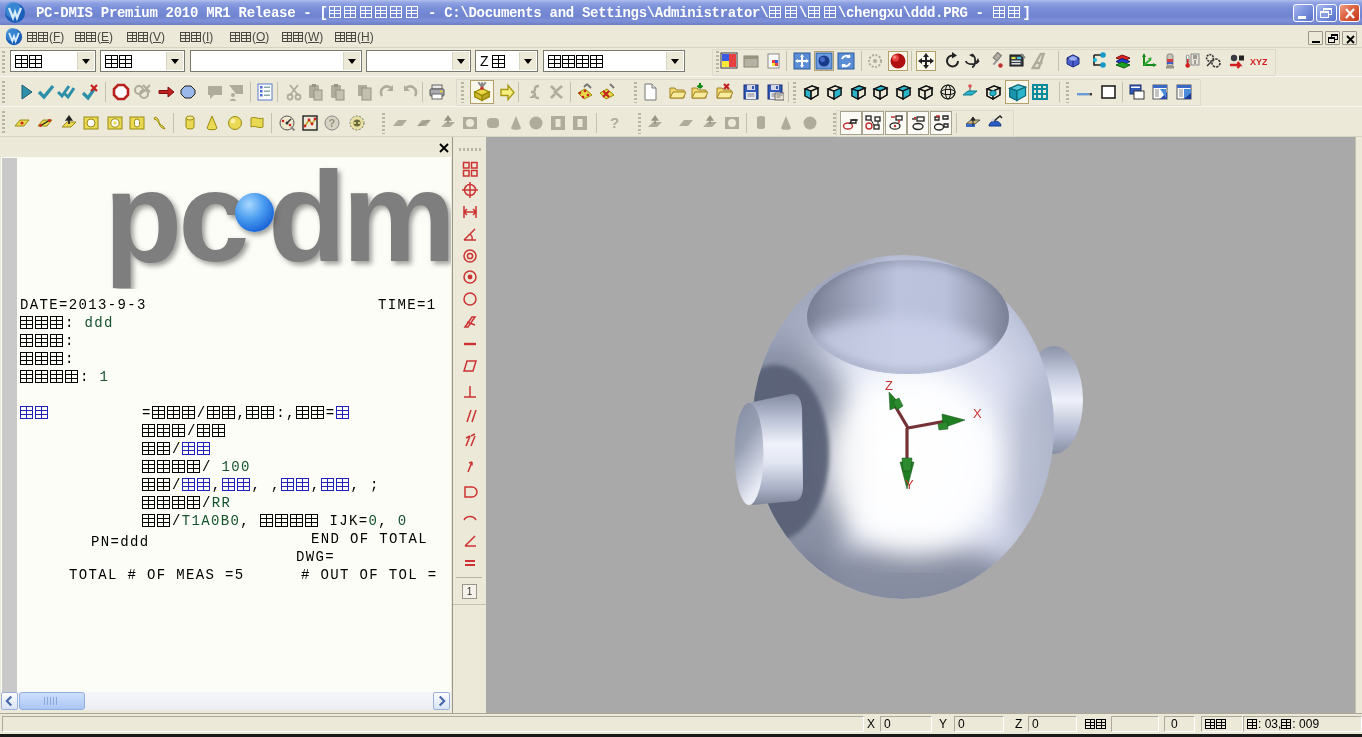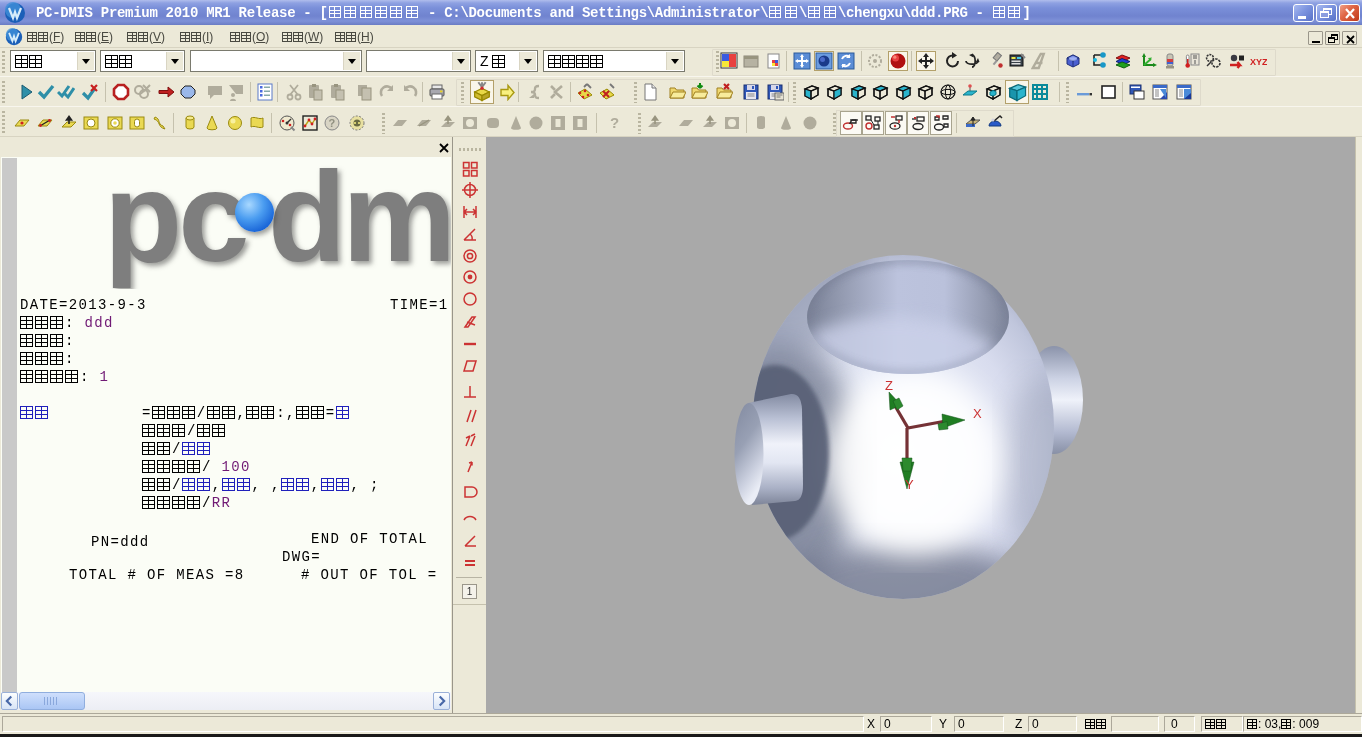--- a/index.html
+++ b/index.html
@@ -860,38 +860,39 @@
 <div class="abs" style="left:104px;top:143px;width:347px;height:146px;overflow:hidden">
 <div style="position:absolute;left:0;top:0;font-size:128px;font-weight:bold;color:#7e7e7e;
 font-family:'Liberation Sans',sans-serif;letter-spacing:-4px;text-shadow:3px 3px 5px rgba(60,60,60,0.5)">pc</div>
 <div style="position:absolute;left:164px;top:0;font-size:128px;font-weight:bold;color:#7e7e7e;
 font-family:'Liberation Sans',sans-serif;letter-spacing:-4px;text-shadow:3px 3px 5px rgba(60,60,60,0.5)">dm</div>
 <div style="position:absolute;left:131px;top:50px;width:39px;height:39px;border-radius:50%;
 background:radial-gradient(circle at 36% 30%,#a8d8ff 0%,#4a9cf0 40%,#1a66d8 75%,#0c48ae 100%);
 box-shadow:2px 3px 5px rgba(60,60,60,0.5)"></div>
 </div>
 <style>.et{font-family:'Liberation Mono',monospace;font-size:14px;letter-spacing:1.35px;
-color:#000;white-space:nowrap} .et b{font-weight:normal;color:#701a75} .et .cj{margin-right:2px}</style>
+color:#000;white-space:nowrap} .et b{font-weight:normal;color:#14532d} .et .cj{margin-right:2px}</style>
 <div class="abs et" style="left:20px;top:297px">DATE=2013-9-3</div>
-<div class="abs et" style="left:390px;top:297px">TIME=1</div>
+<div class="abs et" style="left:378px;top:297px">TIME=1</div>
 <div class="abs et" style="left:20px;top:315px"><i class="cj c14"></i><i class="cj c14"></i><i class="cj c14"></i>: <b>ddd</b></div>
 <div class="abs et" style="left:20px;top:333px"><i class="cj c14"></i><i class="cj c14"></i><i class="cj c14"></i>:</div>
 <div class="abs et" style="left:20px;top:351px"><i class="cj c14"></i><i class="cj c14"></i><i class="cj c14"></i>:</div>
 <div class="abs et" style="left:20px;top:369px"><i class="cj c14"></i><i class="cj c14"></i><i class="cj c14"></i><i class="cj c14"></i>: <b>1</b></div>
 <div class="abs et" style="left:20px;top:405px"><b><i class="cj c14 bl"></i><i class="cj c14 bl"></i></b></div>
 <div class="abs et" style="left:142px;top:405px">=<i class="cj c14"></i><i class="cj c14"></i><i class="cj c14"></i>/<i class="cj c14"></i><i class="cj c14"></i>,<i class="cj c14"></i><i class="cj c14"></i>:,<i class="cj c14"></i><i class="cj c14"></i>=<b><i class="cj c14 bl"></i></b></div>
 <div class="abs et" style="left:142px;top:423px"><i class="cj c14"></i><i class="cj c14"></i><i class="cj c14"></i>/<i class="cj c14"></i><i class="cj c14"></i></div>
 <div class="abs et" style="left:142px;top:441px"><i class="cj c14"></i><i class="cj c14"></i>/<b><i class="cj c14 bl"></i><i class="cj c14 bl"></i></b></div>
 <div class="abs et" style="left:142px;top:459px"><i class="cj c14"></i><i class="cj c14"></i><i class="cj c14"></i><i class="cj c14"></i>/ <b>100</b></div>
 <div class="abs et" style="left:142px;top:477px"><i class="cj c14"></i><i class="cj c14"></i>/<b><i class="cj c14 bl"></i><i class="cj c14 bl"></i></b>,<b><i class="cj c14 bl"></i><i class="cj c14 bl"></i></b>, ,<b><i class="cj c14 bl"></i><i class="cj c14 bl"></i></b>,<b><i class="cj c14 bl"></i><i class="cj c14 bl"></i></b>, ;</div>
 <div class="abs et" style="left:142px;top:495px"><i class="cj c14"></i><i class="cj c14"></i><i class="cj c14"></i><i class="cj c14"></i>/<b>RR</b></div>
+<div class="abs et" style="left:142px;top:513px"><i class="cj c14"></i><i class="cj c14"></i>/<b>T1A0B0</b>, <i class="cj c14"></i><i class="cj c14"></i><i class="cj c14"></i><i class="cj c14"></i> IJK=<b>0</b>, <b>0</b></div>
 <div class="abs et" style="left:311px;top:531px">END OF TOTAL</div>
 <div class="abs et" style="left:91px;top:534px">PN=ddd</div>
-<div class="abs et" style="left:282px;top:549px">DWG=</div>
-<div class="abs et" style="left:69px;top:567px">TOTAL # OF MEAS =8</div>
+<div class="abs et" style="left:296px;top:549px">DWG=</div>
+<div class="abs et" style="left:69px;top:567px">TOTAL # OF MEAS =5</div>
 <div class="abs et" style="left:301px;top:567px"># OUT OF TOL =</div>
 <style>.et b .cj{color:#2020bb}</style>
 <div class="abs" style="left:1px;top:692px;width:450px;height:18px;
 background:linear-gradient(180deg,#f6f7fb,#eceef4)"></div>
 <div class="abs" style="left:1px;top:692px;width:17px;height:18px;border-radius:2px;
 background:linear-gradient(180deg,#fdfefe,#d8e4f6);border:1px solid #9ab0d8">
 <svg width="15" height="16" viewBox="0 0 16 18">
         <path d="M10 4 L5 9 L10 14" stroke="#4868a8" stroke-width="2.4" fill="none"></path>
       </svg></div>
 <div class="abs" style="left:433px;top:692px;width:17px;height:18px;border-radius:2px;

